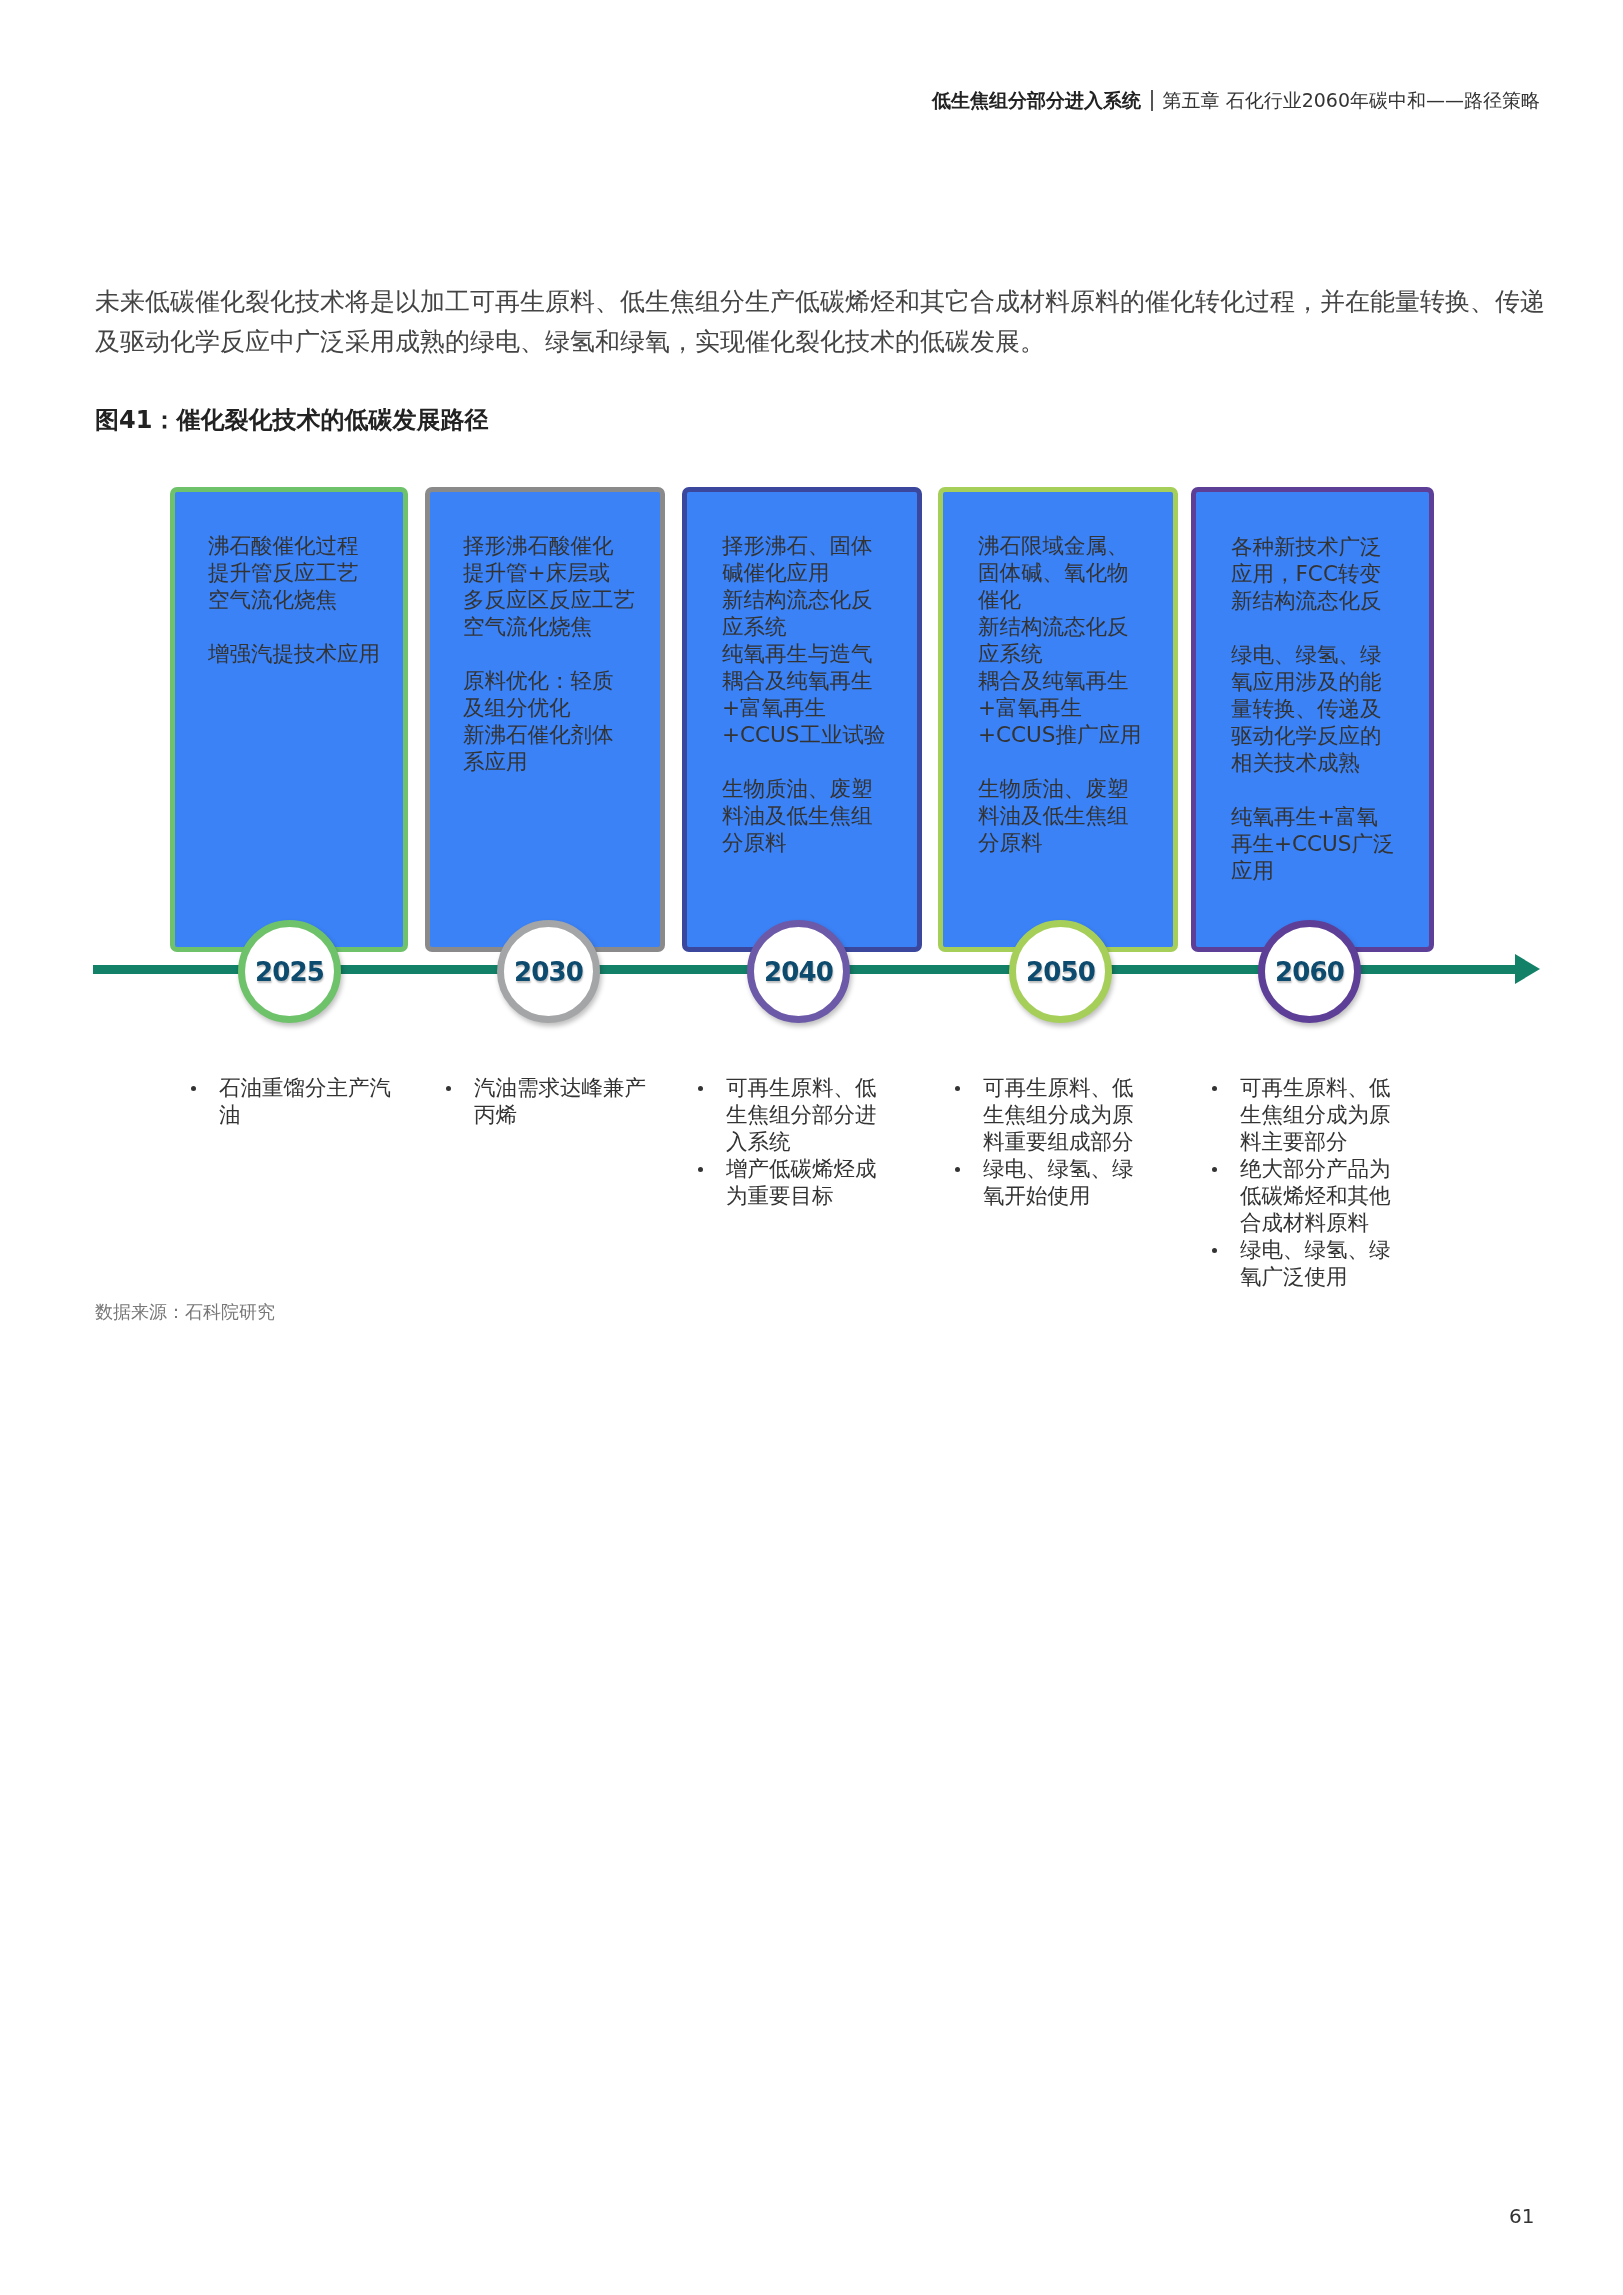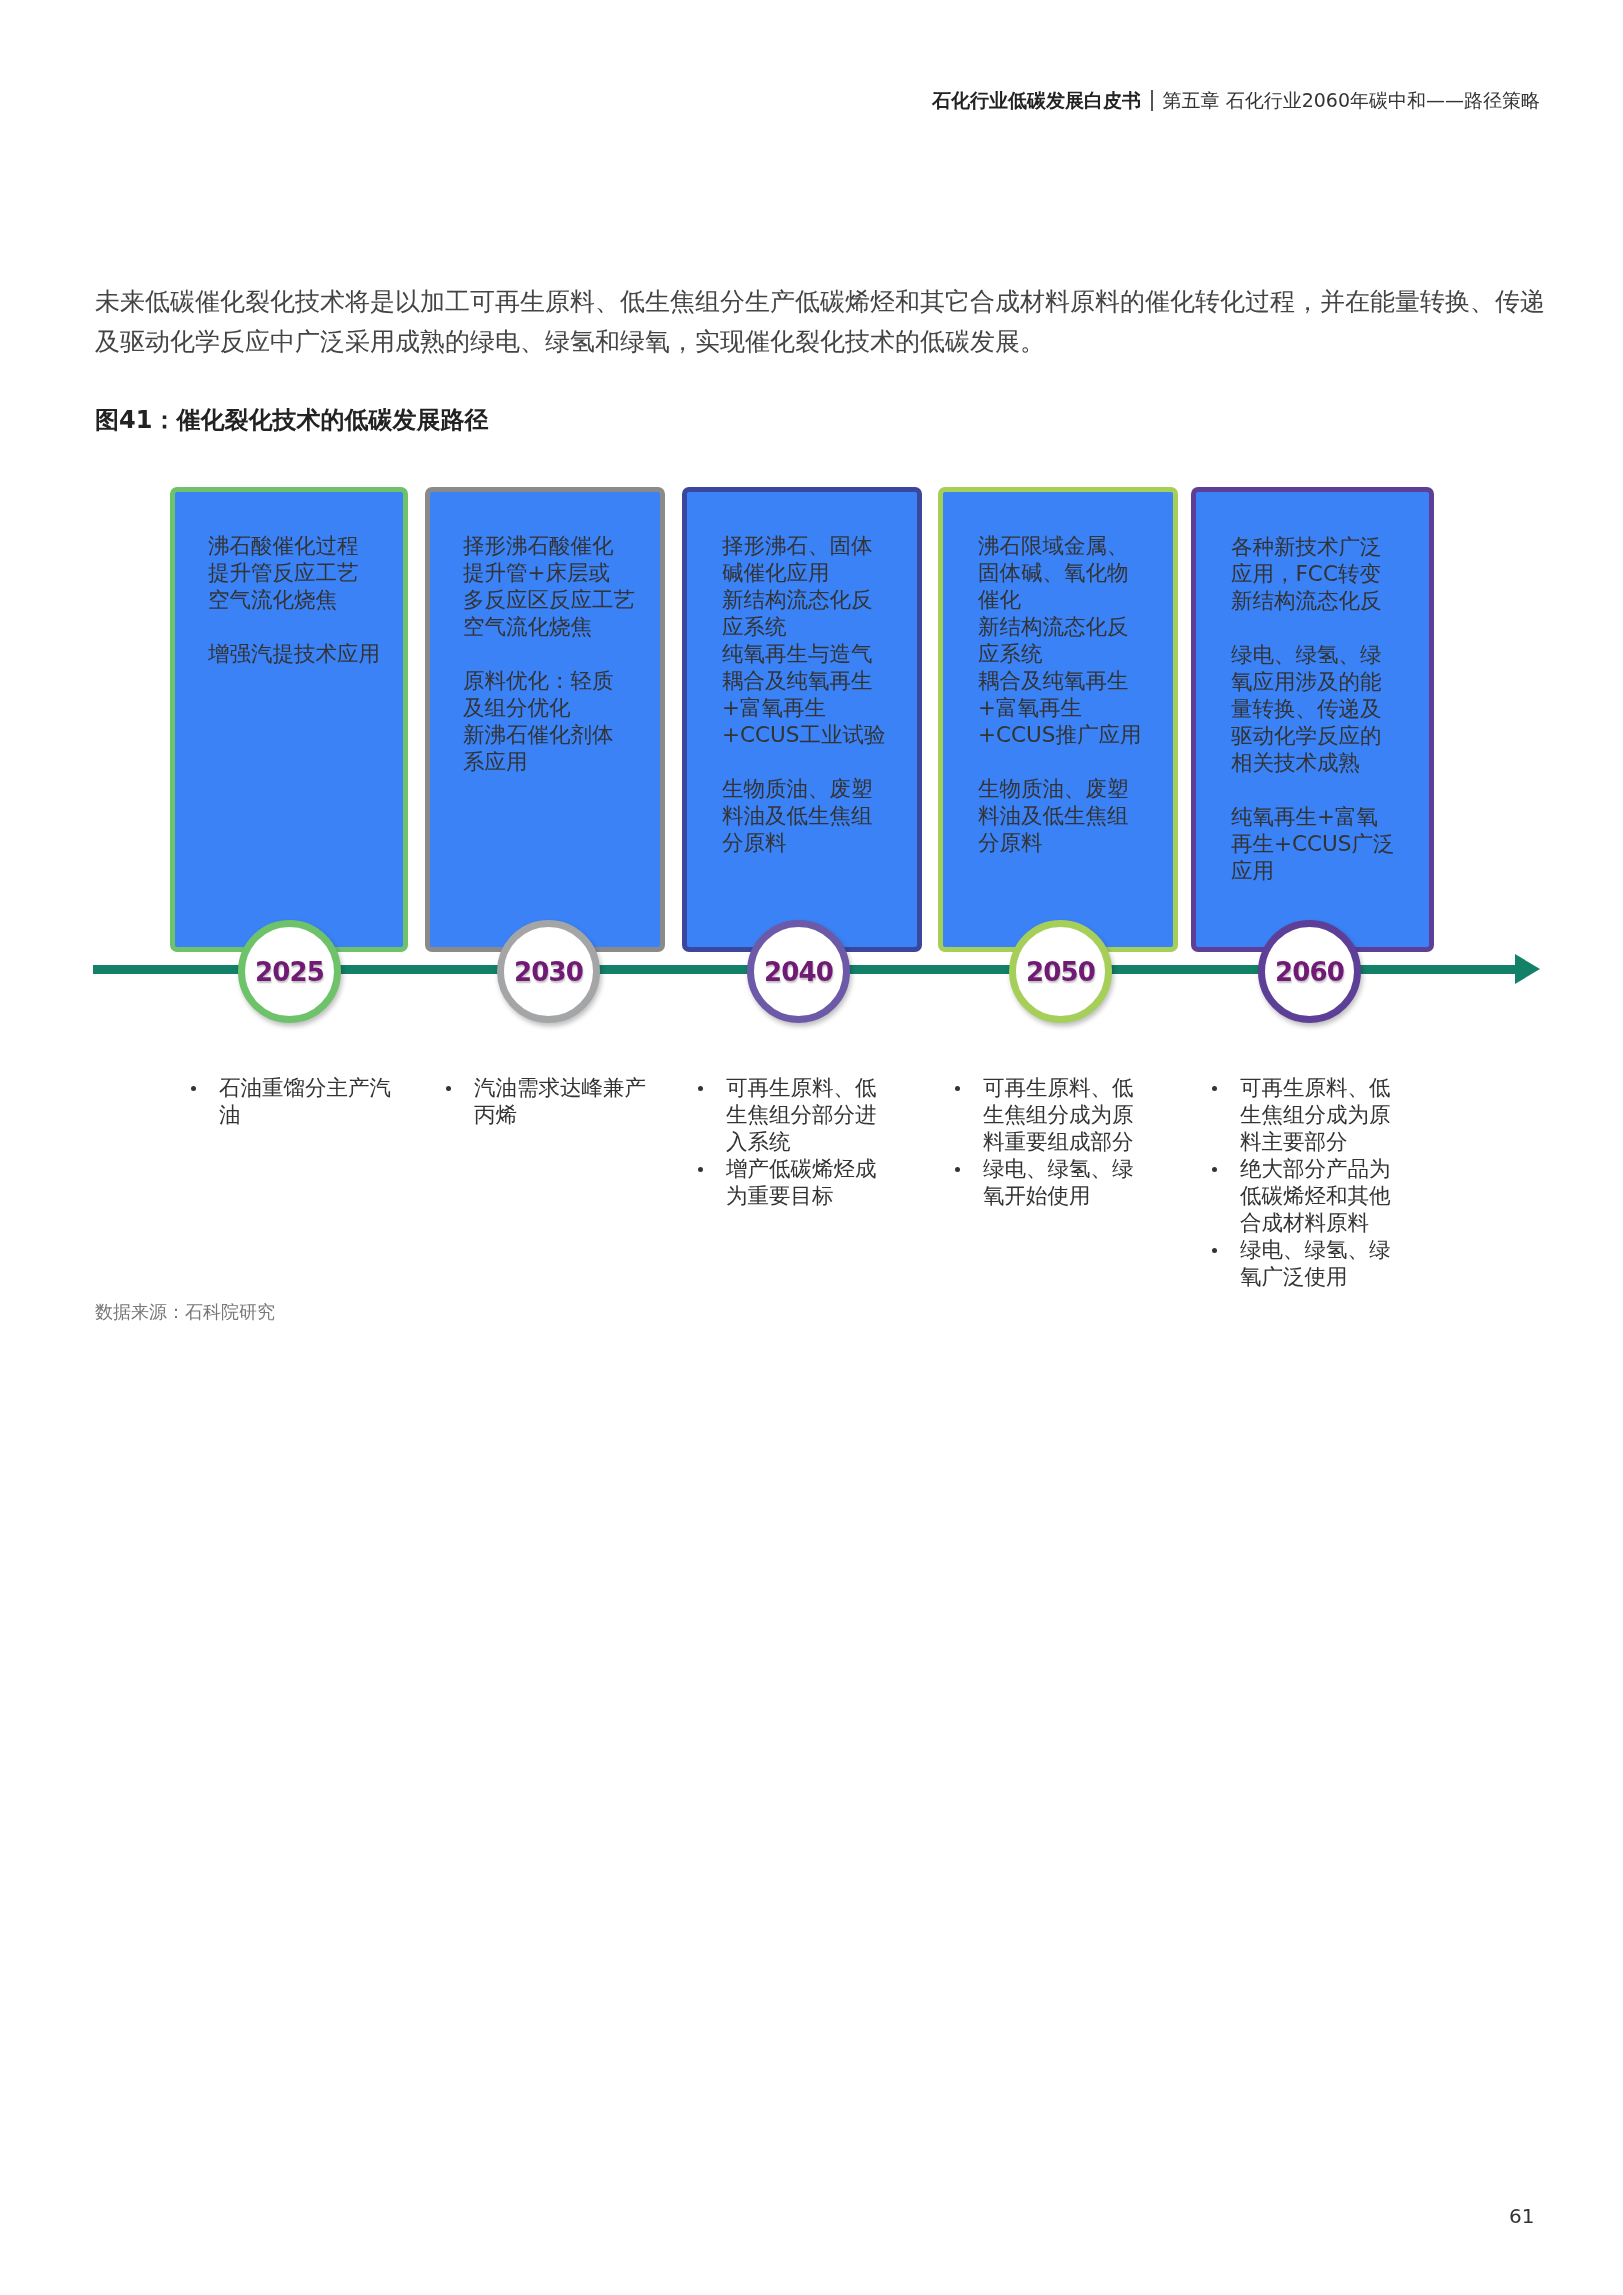--- a/index.html
+++ b/index.html
@@ -12,33 +12,33 @@
   .fig-title { position:absolute; left:95px; top:404px; font-size:24px; font-weight:bold; color:#222; }
   .box { position:absolute; top:487px; height:465px; border:5.8px solid #777; border-radius:7px; box-sizing:border-box; background:#3b82f6; }
   .box .content { position:absolute; left:33px; top:40px; right:16.6px; font-size:21.5px; line-height:27px; color:#333; }
   .box .para { margin:0 0 27px 0; white-space:pre-line; }
   .timeline { position:absolute; left:93px; top:965px; width:1437px; height:9px; background:#138068; }
   .arrow { position:absolute; left:1515px; top:954px; width:0; height:0;
            border-top:15px solid transparent; border-bottom:15px solid transparent; border-left:25px solid #138068; }
   .circle { position:absolute; top:920px; width:103px; height:103px; border-radius:50%; border:7.5px solid #777;
             box-sizing:border-box; background:#fff; box-shadow:1.7px 3.3px 5px rgba(0,0,0,0.25);
             display:flex; align-items:center; justify-content:center; }
-  .circle span { font-family:"DejaVu Sans",sans-serif; font-weight:bold; font-size:26px; color:#701a75; letter-spacing:-0.8px;
+  .circle span { font-family:"DejaVu Sans",sans-serif; font-weight:bold; font-size:26px; color:#0c4a6e; letter-spacing:-0.8px;
                  text-shadow:0.8px 1.7px 1.7px rgba(0,0,0,0.25); }
   .bullets { position:absolute; top:1074px; width:248px; font-size:21.5px; line-height:27px; color:#333; }
   .bullets .item { position:relative; padding-left:35px; }
   .bullets .dot { position:absolute; left:6.6px; top:11.6px; width:5.8px; height:5.8px; border-radius:50%; background:#333; }
   .source { position:absolute; left:95px; top:1300px; font-size:18px; color:#777; }
   .pageno { position:absolute; left:1509px; top:2204px; font-size:20px; color:#333; }
 </style>
 </head>
 <body>
 
 <div class="header">
-  <span class="book">石化行业低碳发展白皮书</span><span class="sep"></span><span>第五章 石化行业2060年碳中和——路径策略</span>
+  <span class="book">低生焦组分部分进入系统</span><span class="sep"></span><span>第五章 石化行业2060年碳中和——路径策略</span>
 </div>
 
 <div class="intro">未来低碳催化裂化技术将是以加工可再生原料、低生焦组分生产低碳烯烃和其它合成材料原料的催化转化过程，并在能量转换、传递及驱动化学反应中广泛采用成熟的绿电、绿氢和绿氧，实现催化裂化技术的低碳发展。</div>
 
 <div class="fig-title">图41：催化裂化技术的低碳发展路径</div>
 
 <div class="box" style="left:170px;width:238px;border-color:#6ec26a;">
   <div class="content">
     <div class="para">沸石酸催化过程
 提升管反应工艺

